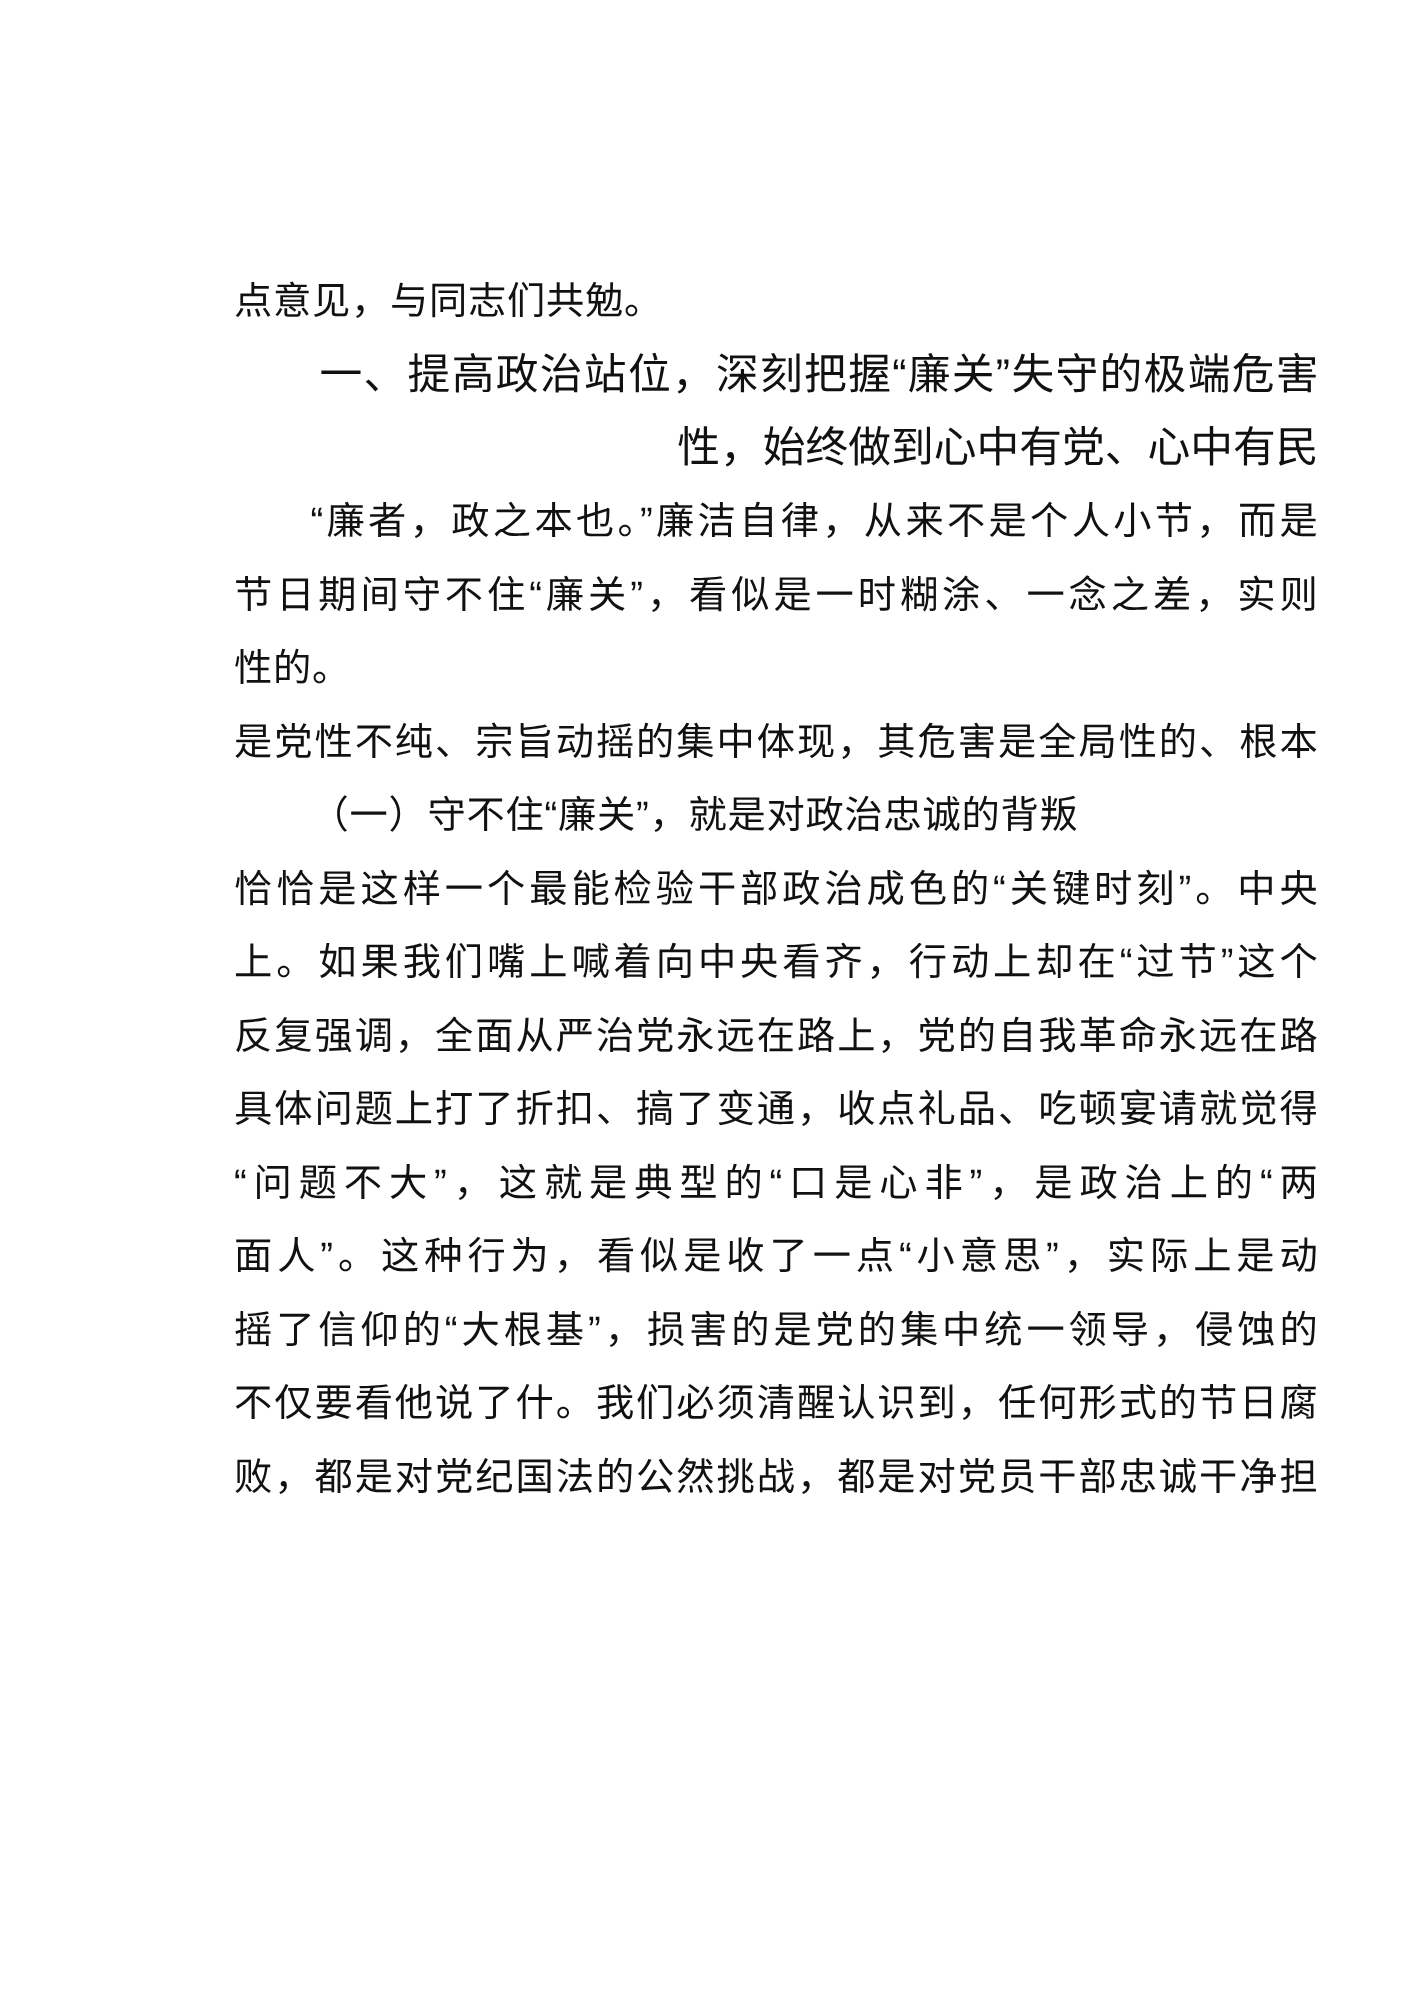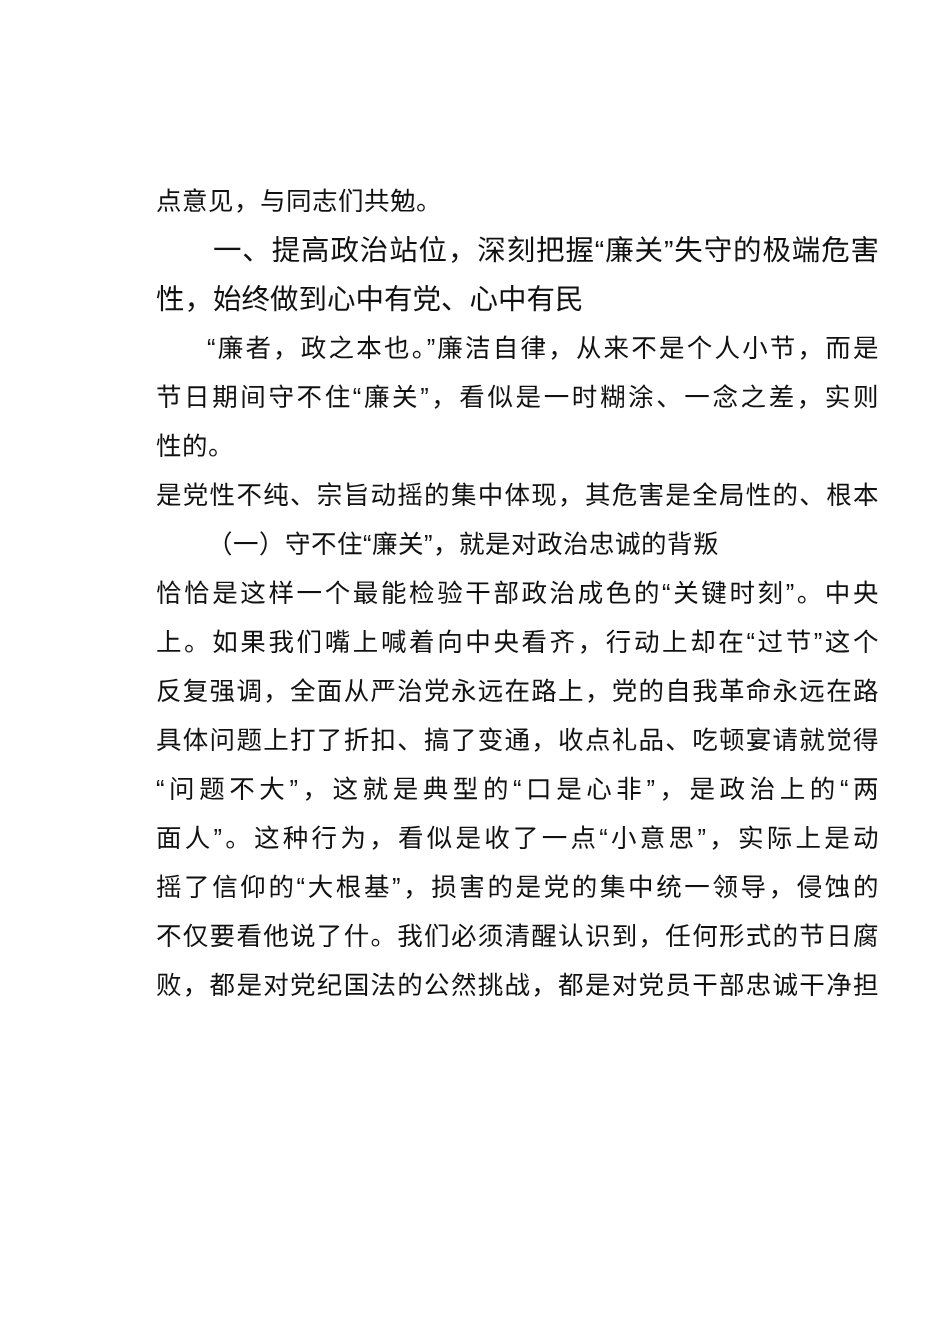--- a/index.html
+++ b/index.html
@@ -32,20 +32,21 @@
     overflow: hidden;
     text-align: left;
   }
   .fill {
     text-align: justify;
     text-align-last: justify;
   }
   .h1 {
     font-size: 28.5px;
     letter-spacing: 0;
+    text-align: right;
   }
   .indent {
     text-indent: 2em;
   }
 </style>
 </head>
 <body>
 
 <div class="page">
   <div class="content">

